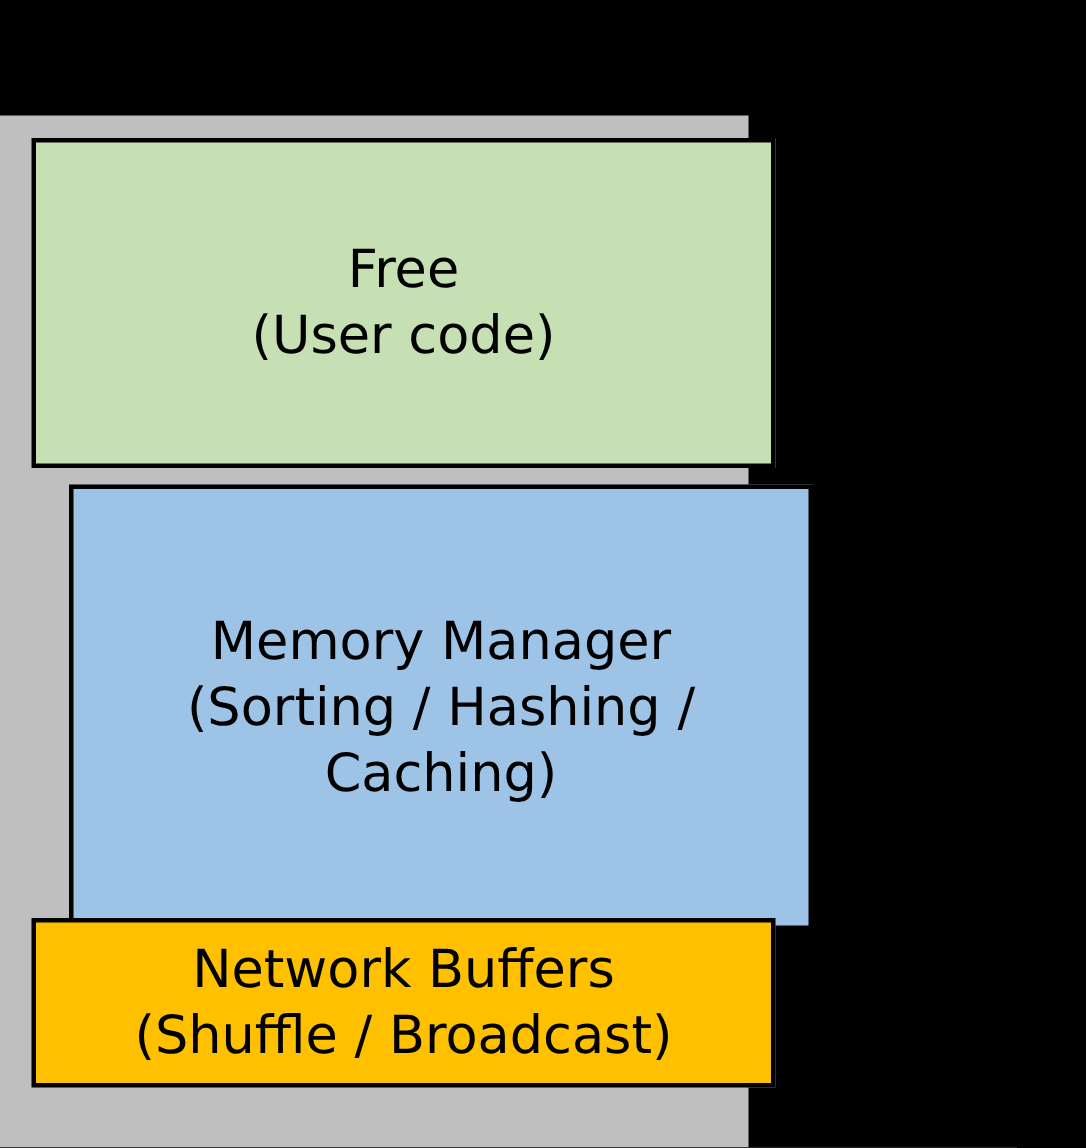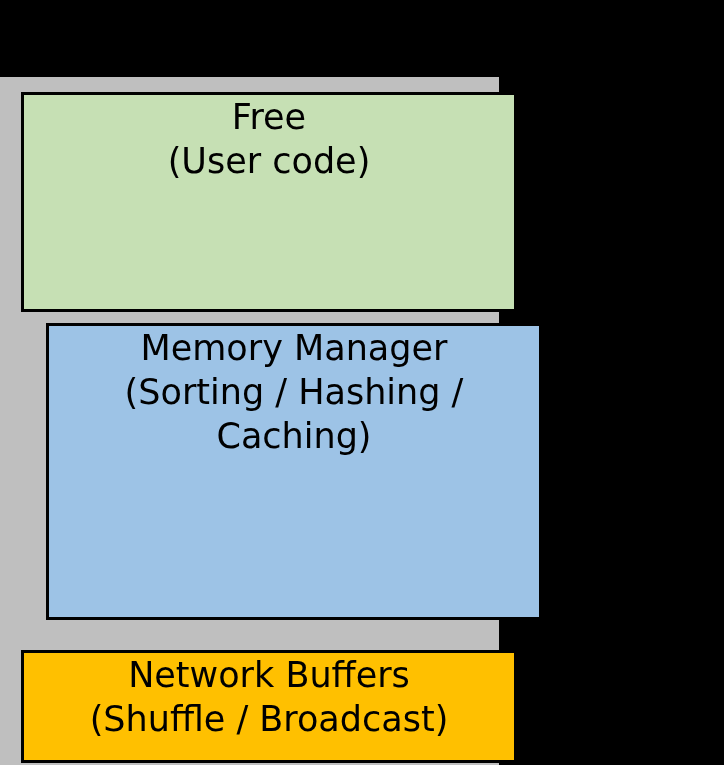--- a/index.html
+++ b/index.html
@@ -23,33 +23,33 @@
     height: 688px;
     background: #BFBFBF;
   }
   .block {
     position: absolute;
     left: 21px;
     width: 496px;
     box-sizing: border-box;
     border: 3px solid #000000;
     display: flex;
-    align-items: flex-start;
+    align-items: center;
     justify-content: center;
     text-align: center;
   }
   .block .label {
     white-space: pre-line;
     font-size: 35px;
     line-height: 44px;
     color: #000000;
   }
   .block-free    { top: 15px;  height: 220px; }
   .block-memory  { top: 246px; height: 297px; }
-  .block-network { top: 573px; height: 113px; }
+  .block-network { top: 535px; height: 113px; }
 </style>
 </head>
 <body>
 
 <div class="canvas">
   <div class="panel" style="background-color: rgb(191, 191, 191);">
 
     <div class="block block-free" style="background-color: rgb(198, 224, 180);">
       <span class="label">Free
 (User code)</span>

